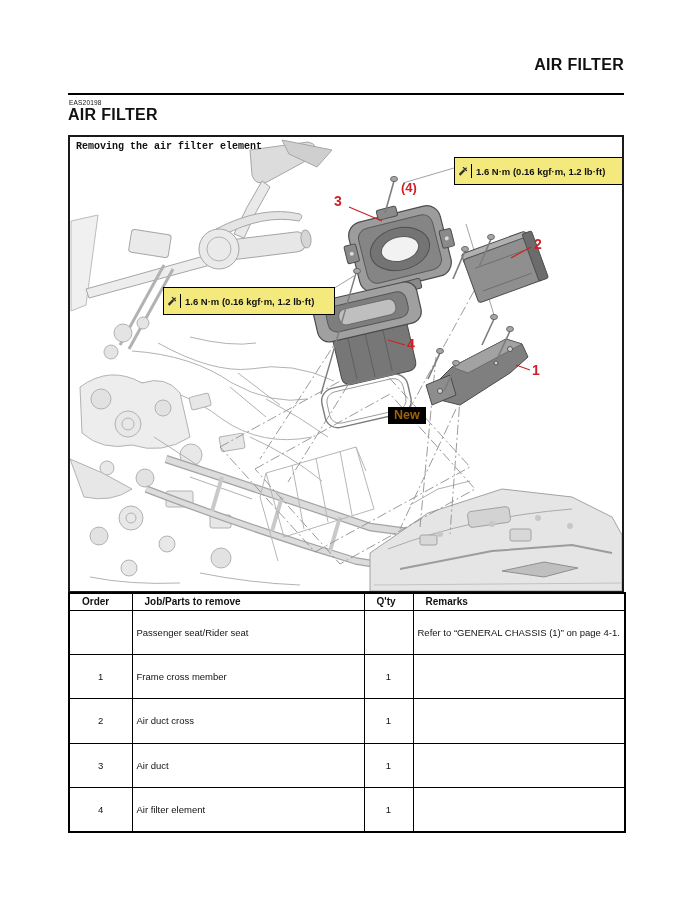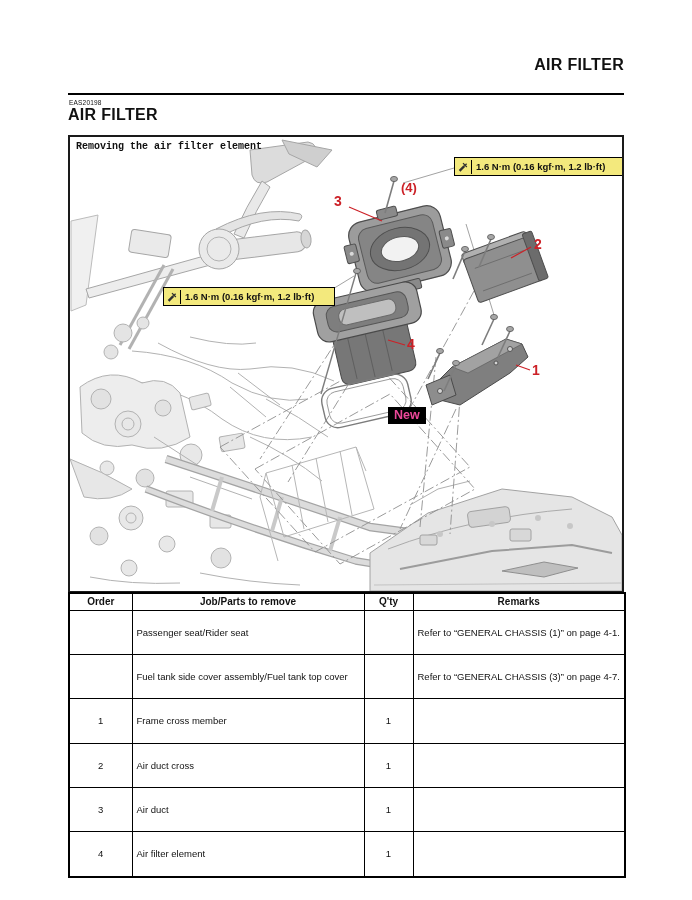--- a/index.html
+++ b/index.html
@@ -19,40 +19,40 @@
 
   .figure {
     position:absolute; left:68px; top:92px; width:556px; height:458px;
     border:2px solid #1a1a1a; background:#fff; overflow:hidden;
   }
   .figure svg.art { position:absolute; left:0; top:0; width:552px; height:454px; }
   .fig-caption { position:absolute; left:6px; top:4px; font-size:10px; font-weight:bold; z-index:5;font-family:Liberation Mono, monospace; }
 
   .torque {
     position:absolute; z-index:6; display:flex; align-items:center;
-    background:var(--callout-bg); border:1.6px solid #000; height:19px; padding:0 20px 0 2px;
+    background:var(--callout-bg); border:1.6px solid #000; height:28px; padding:0 20px 0 2px;
   }
   .torque .wrench { width:15px; height:14px; border-right:1.4px solid #000; padding-right:2px; margin-right:4px; display:flex; align-items:center; }
   .torque .wrench svg { width:12px; height:12px; }
   .torque .txt { font-size:9.5px; font-weight:bold; white-space:nowrap; }
 
   .plabel { position:absolute; z-index:6; color:var(--label-red); font-weight:bold; font-size:14px; line-height:1; }
   .plabel.small { font-size:13px; }
 
   .new-badge {
-    position:absolute; z-index:6; left:318px; top:270px; background:#000; color:#ec4899;
+    position:absolute; z-index:6; left:318px; top:270px; background:#000; color:#a16207;
     font-weight:bold; font-size:12.5px; padding:1px 6px 2px 6px;
   }
 
   table.parts {
     position:absolute; left:68px; top:549px; width:556px;
     border-collapse:collapse; table-layout:fixed; border:2px solid #000;
   }
   table.parts th, table.parts td { border:1px solid #000; overflow:hidden; }
-  table.parts th { font-size:10px; font-weight:bold; height:17px; padding:1px 5px; text-align:center; }
+  table.parts th { font-size:10px; font-weight:bold; height:17px; padding:1px 12px; text-align:left; }
   table.parts td { font-size:9.5px; padding:16px 4px; line-height:1.2; vertical-align:middle; }
   td.c { text-align:center; }
   tr.h27 td { height:27px; } tr.h28 td { height:28px; } tr.h16 td { height:16px; } tr.h15 td { height:15px; }
 
   .page-num { position:absolute; top:857px; left:0; width:692px; text-align:center; font-size:14.5px; }
 
   .redline { stroke:var(--label-red); stroke-width:1.2; fill:none; }
 </style>
 </head>
 <body>
@@ -282,26 +282,20 @@
         <th>Remarks</th>
       </tr>
     </thead>
     <tbody>
       <tr class="h27">
         <td class="c"></td>
         <td>Passenger seat/Rider seat</td>
         <td class="c"></td>
         <td>Refer to “GENERAL CHASSIS (1)” on page 4-1.</td>
       </tr>
-      <tr class="h28">
-        <td class="c"></td>
-        <td>Fuel tank side cover assembly/Fuel tank top cover</td>
-        <td class="c"></td>
-        <td>Refer to “GENERAL CHASSIS (3)” on page 4-7.</td>
-      </tr>
       <tr class="h15">
         <td class="c">1</td>
         <td>Frame cross member</td>
         <td class="c">1</td>
         <td></td>
       </tr>
       <tr class="h15">
         <td class="c">2</td>
         <td>Air duct cross</td>
         <td class="c">1</td>

